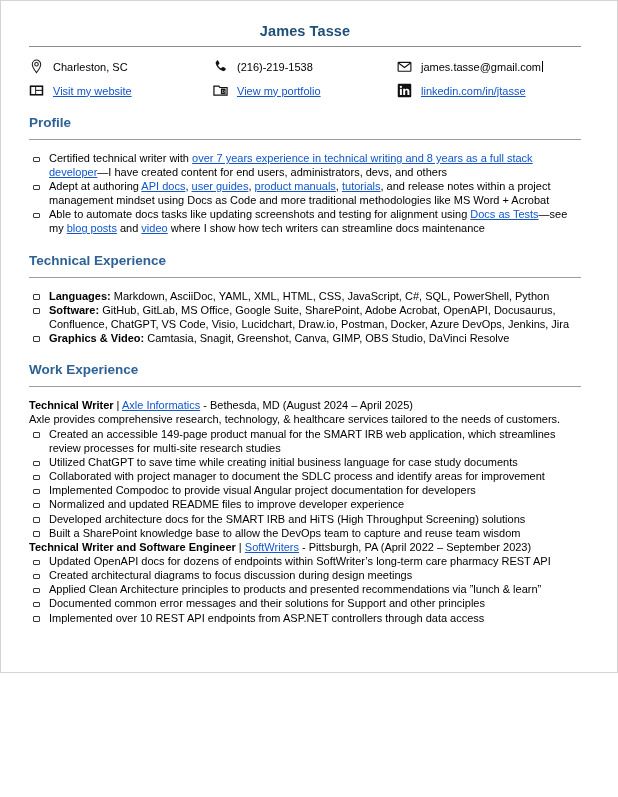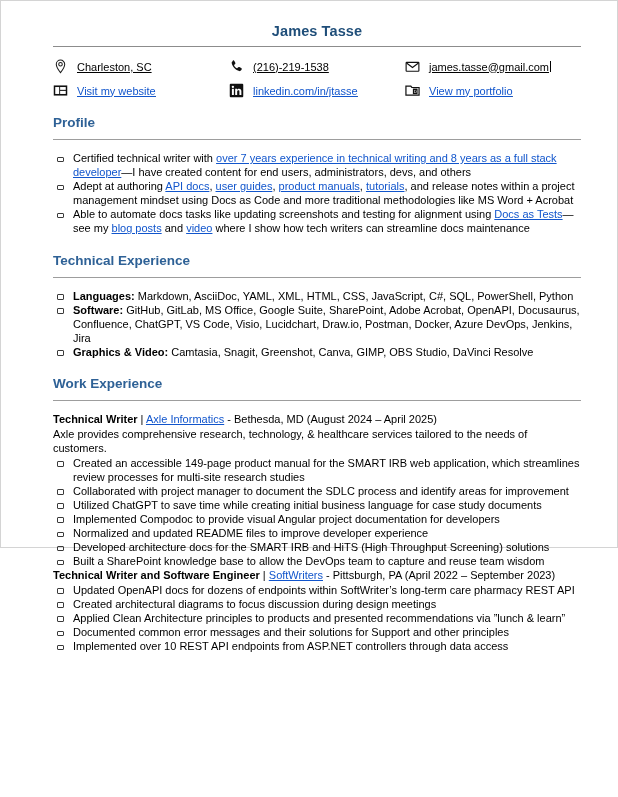--- a/index.html
+++ b/index.html
@@ -9,24 +9,24 @@
   }
   body {
     width: 618px; height: 797px;
     font-family: "Liberation Sans", sans-serif;
     color: #000000;
     overflow: hidden;
   }
   .page {
     position: relative;
     width: 618px;
-    height: 548px;
+    height: 673px;
     background: #ffffff;
     border: 1px solid #d4d4d4;
-    padding: 22px 36px 0 52px;
+    padding: 22px 36px 0 28px;
   }
 
   
   .name {
     text-align: center;
     font-size: 14.5px;
     font-weight: bold;
     color: #1f4e79;
     letter-spacing: 0.1px;
     padding-bottom: 7px;
@@ -43,21 +43,20 @@
     grid-template-columns: 1fr 1fr 1fr;
     row-gap: 9px;
     margin-bottom: 16px;
   }
   .contact-cell {
     display: flex;
     align-items: center;
     gap: 9px;
     font-size: 11px;
     line-height: 14px;
-    text-decoration: underline;
   }
   .ic { width: 15px; height: 15px; flex: 0 0 15px; display: block; }
   .contact-text { color: #000; white-space: nowrap; }
   .contact-link {
     color: #1155cc;
     text-decoration: underline;
     white-space: nowrap;
     cursor: pointer;
   }
   .caret {
@@ -177,38 +176,38 @@
           <rect x="7.6" y="4.3" width="6" height="3" fill="#ffffff"></rect>
           <rect x="7.6" y="8.4" width="6" height="3.3" fill="#ffffff"></rect>
         </svg>
       </span>
       <span class="contact-link">Visit my website</span>
     </div>
 
     <div class="contact-cell">
       <span class="ic">
         <svg viewBox="0 0 16 16" width="15" height="15">
+          <path d="M1 3.4h5.2l1.1 1.4H15v8.2H1z" fill="none" stroke="#111111" stroke-width="1.3"></path>
+          <rect x="8.4" y="5.9" width="5" height="6" fill="#111111"></rect>
+          <text x="10.9" y="10.6" font-size="4.6" fill="#ffffff" text-anchor="middle" font-family="Liberation Sans, sans-serif">D</text>
+        </svg>
+      </span>
+      <span class="contact-link">View my portfolio</span>
+    </div>
+
+    <div class="contact-cell">
+      <span class="ic">
+        <svg viewBox="0 0 16 16" width="15" height="15">
           <rect x="0.8" y="0.8" width="14.4" height="14.4" rx="1" fill="#111111"></rect>
           <rect x="3.1" y="6.2" width="2.1" height="6.6" fill="#ffffff"></rect>
           <circle cx="4.15" cy="4.1" r="1.25" fill="#ffffff"></circle>
           <path d="M6.6 6.2h2v1c.4-.7 1.2-1.2 2.2-1.2 1.6 0 2.4 1 2.4 2.9v3.9h-2.1V9.3c0-1-.35-1.5-1.1-1.5-.8 0-1.3.55-1.3 1.6v3.4H6.6z" fill="#ffffff"></path>
         </svg>
       </span>
       <span class="contact-link">linkedin.com/in/jtasse</span>
-    </div>
-
-    <div class="contact-cell">
-      <span class="ic">
-        <svg viewBox="0 0 16 16" width="15" height="15">
-          <path d="M1 3.4h5.2l1.1 1.4H15v8.2H1z" fill="none" stroke="#111111" stroke-width="1.3"></path>
-          <rect x="8.4" y="5.9" width="5" height="6" fill="#111111"></rect>
-          <text x="10.9" y="10.6" font-size="4.6" fill="#ffffff" text-anchor="middle" font-family="Liberation Sans, sans-serif">D</text>
-        </svg>
-      </span>
-      <span class="contact-link">View my portfolio</span>
     </div>
   </div>
 
   <div class="section">
     <div class="section-title">Profile</div>
     <hr class="rule-sec">
     <ul class="blist">
         <li><span>Certified technical writer with </span><a class="lk">over 7 years experience in technical writing and 8 years as a full stack developer</a><span>—I have created content for end users, administrators, devs, and others</span></li>
         <li><span>Adept at authoring </span><a class="lk">API docs</a><span>, </span><a class="lk">user guides</a><span>, </span><a class="lk">product manuals</a><span>, </span><a class="lk">tutorials</a><span>, and release notes within a project management mindset using Docs as Code and more traditional methodologies like MS Word + Acrobat</span></li>
         <li><span>Able to automate docs tasks like updating screenshots and testing for alignment using </span><a class="lk">Docs as Tests</a><span>—see my </span><a class="lk">blog posts</a><span> and </span><a class="lk">video</a><span> where I show how tech writers can streamline docs maintenance</span></li>
@@ -231,22 +230,22 @@
 
   <div class="section">
     <div class="section-title">Work Experience</div>
     <hr class="rule-sec">
     <div>
         <div class="job">
           <div class="job-head"><span class="job-title">Technical Writer</span><span class="job-sep"> | </span><a class="lk">Axle Informatics</a><span> - Bethesda, MD (August 2024 – April 2025)</span></div>
           <div class="job-desc">Axle provides comprehensive research, technology, &amp; healthcare services tailored to the needs of customers.</div>
           <ul class="blist">
             <li>Created an accessible 149-page product manual for the SMART IRB web application, which streamlines review processes for multi-site research studies</li>
+            <li>Utilized ChatGPT to save time while creating initial business language for case study documents</li>
             <li>Collaborated with project manager to document the SDLC process and identify areas for improvement</li>
-            <li>Utilized ChatGPT to save time while creating initial business language for case study documents</li>
             <li>Implemented Compodoc to provide visual Angular project documentation for developers</li>
             <li>Normalized and updated README files to improve developer experience</li>
             <li>Developed architecture docs for the SMART IRB and HiTS (High Throughput Screening) solutions</li>
             <li>Built a SharePoint knowledge base to allow the DevOps team to capture and reuse team wisdom</li>
           </ul>
         </div>
         <div class="job">
           <div class="job-head"><span class="job-title">Technical Writer and Software Engineer</span><span class="job-sep"> | </span><a class="lk">SoftWriters</a><span> - Pittsburgh, PA (April 2022 – September 2023)</span></div>
           <ul class="blist">
             <li>Updated OpenAPI docs for dozens of endpoints within SoftWriter’s long-term care pharmacy REST API</li>

